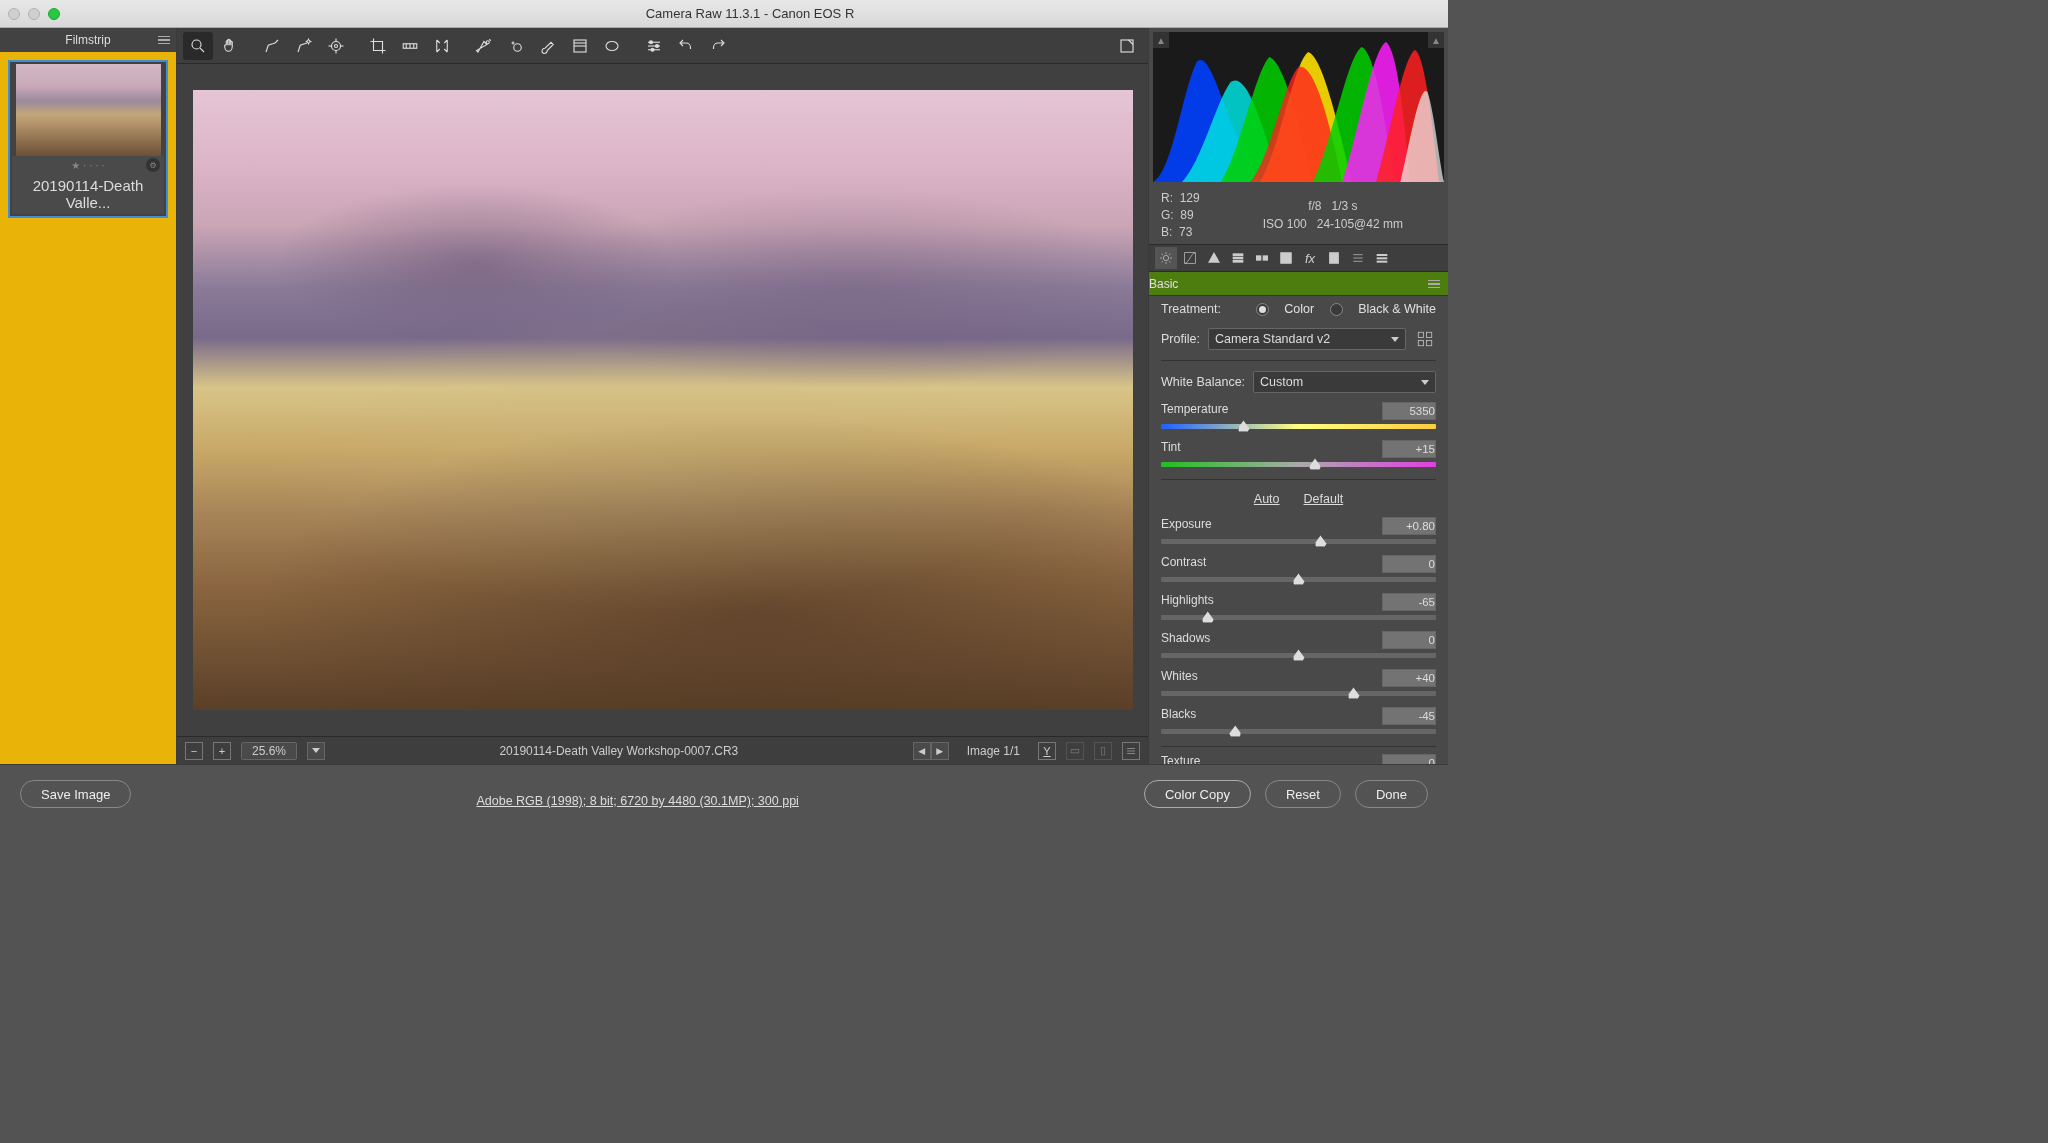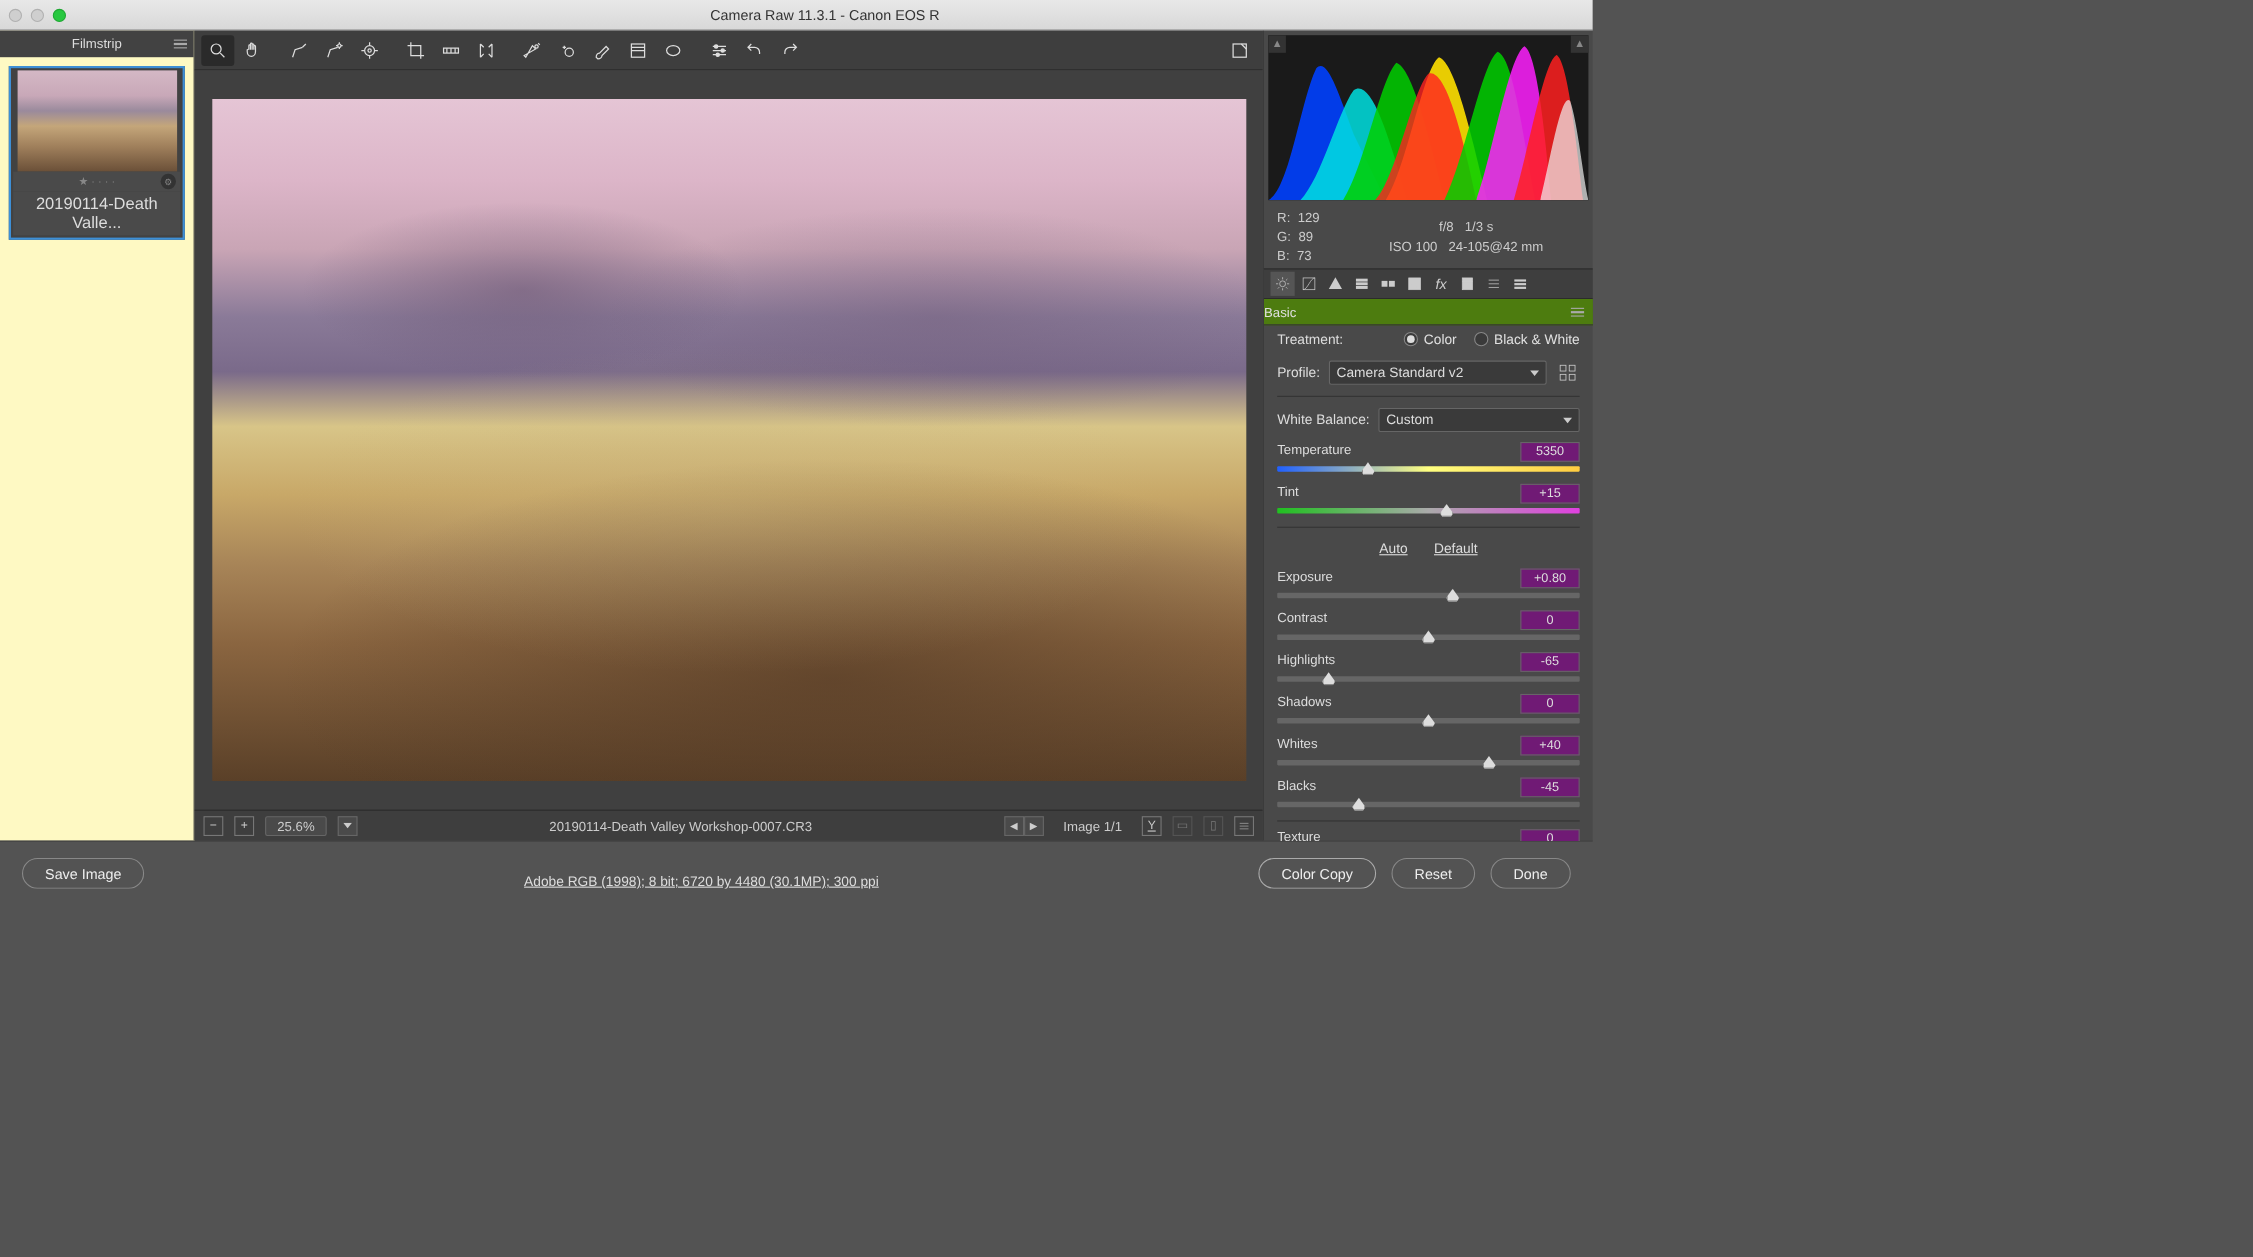--- a/index.html
+++ b/index.html
@@ -3,21 +3,21 @@
 <meta charset="utf-8">
 <style>
 * { margin:0; padding:0; box-sizing:border-box; font-family:-apple-system,"Helvetica Neue",Arial,sans-serif; }
 body { background:#535353; color:#e0e0e0; font-size:13px; width:1448px; height:808px; overflow:hidden; user-select:none; }
 .titlebar { height:28px; background:linear-gradient(#e8e8e8,#d8d8d8); display:flex; align-items:center; padding:0 8px; border-bottom:1px solid #aaa; }
 .traffic-lights { display:flex; gap:8px; }
 .tl { width:12px; height:12px; border-radius:50%; }
 .tl.close{background:#cfcfcf;border:1px solid #b0b0b0}.tl.min{background:#cfcfcf;border:1px solid #b0b0b0}.tl.max{background:#28c840;border:1px solid #1fa833}
 .title-text{flex:1;text-align:center;color:#333;font-size:13px}
 .workspace{display:flex;height:calc(100% - 28px - 44px);background:#535353}
-.filmstrip-panel{width:177px;background:#fef9c3;border-right:1px solid #3a3a3a;display:flex;flex-direction:column}
+.filmstrip-panel{width:177px;background:#eab308;border-right:1px solid #3a3a3a;display:flex;flex-direction:column}
 .panel-header{height:24px;background:#424242;display:flex;align-items:center;justify-content:center;font-size:12px;color:#ddd;position:relative}
 .panel-header .menu-icon{position:absolute;right:6px;cursor:pointer}
 .thumb-wrap{margin:8px;border:2px solid #3d8fd6;padding:2px;background:#424242;display:flex;flex-direction:column;align-items:center}
 .thumb-img{width:145px;height:92px;background:linear-gradient(180deg,#d4b8c5 0%,#c8a8b8 25%,#9a8a9c 40%,#c4a67a 55%,#a0805c 75%,#6b5038 100%);position:relative}
 .thumb-rating{height:18px;display:flex;align-items:center;justify-content:center;gap:4px;color:#888;font-size:10px;width:100%;background:#4a4a4a;position:relative}
 .thumb-rating .settings-badge{position:absolute;right:4px;width:14px;height:14px;border-radius:50%;background:#333;display:flex;align-items:center;justify-content:center;font-size:8px}
 .thumb-label{font-size:15px;color:#ddd;padding:3px 0;text-align:center;width:100%;background:#4a4a4a}
 .center-col{flex:1;display:flex;flex-direction:column;min-width:0}
 .toolbar{height:36px;background:#3e3e3e;display:flex;align-items:center;padding:0 6px;gap:2px;border-bottom:1px solid #2a2a2a}
 .tool{width:30px;height:28px;display:flex;align-items:center;justify-content:center;color:#ddd;cursor:pointer;border-radius:3px}
@@ -50,29 +50,29 @@
 .tab-strip{height:28px;background:#3e3e3e;display:flex;align-items:center;padding:0 6px;gap:2px;border-top:1px solid #2a2a2a;border-bottom:1px solid #2a2a2a}
 .ptab{width:22px;height:22px;display:flex;align-items:center;justify-content:center;cursor:pointer;color:#ccc}
 .ptab.active{background:#555}
 .ptab svg{width:16px;height:16px;fill:#ccc}
 .basic-panel{flex:1;overflow-y:auto;padding:0}
 .basic-header{height:24px;background:#4d7c0f;display:flex;align-items:center;justify-content:flex-start;font-size:12px;position:relative;border-bottom:1px solid #333}
 .basic-header .menu-icon{position:absolute;right:8px}
 .row{display:flex;align-items:center;padding:6px 12px;gap:8px;font-size:12.5px}
 .row-label{flex:0 0 auto;color:#ddd}
 .radio-group{display:flex;gap:16px;margin-left:auto}
-.radio{display:flex;align-items:flex-start;gap:5px;cursor:pointer}
+.radio{display:flex;align-items:flex-end;gap:15px;cursor:pointer}
 .radio-dot{width:13px;height:13px;border-radius:50%;border:1px solid #888;background:#3a3a3a;position:relative}
 .radio-dot.checked::after{content:"";position:absolute;inset:2px;border-radius:50%;background:#ddd}
 .select{flex:1;height:22px;background:#3a3a3a;border:1px solid #666;border-radius:2px;display:flex;align-items:center;padding:0 6px;cursor:pointer;position:relative;color:#ddd}
 .select::after{content:"";position:absolute;right:6px;border-left:4px solid transparent;border-right:4px solid transparent;border-top:5px solid #ccc}
 .grid-icon{width:22px;height:22px;cursor:pointer;color:#ccc;display:flex;align-items:center;justify-content:center}
 .slider-row{padding:3px 12px 8px}
 .slider-head{display:flex;justify-content:space-between;font-size:12px;color:#ddd;margin-bottom:4px}
-.slider-val{width:54px;height:18px;background:#701a75;border:1px solid #666;text-align:center;font-size:11.5px;line-height:17px;color:#ddd}
+.slider-val{width:54px;height:18px;background:#737373;border:1px solid #666;text-align:right;font-size:11.5px;line-height:17px;color:#ddd}
 .slider-track{height:5px;background:#666;position:relative;border-radius:1px;cursor:pointer}
 .slider-track.temp{background:linear-gradient(90deg,#2060ff,#ffff80,#ffcc40)}
 .slider-track.tint{background:linear-gradient(90deg,#20c020,#aaa,#e040e0)}
 .slider-thumb{position:absolute;top:-4px;width:12px;height:12px;background:#ddd;transform:translateX(-50%) rotate(45deg) ;border:1px solid #888;cursor:grab;clip-path:polygon(50% 0,100% 50%,50% 100%,0 50%)}
 .slider-thumb{border-radius:0;transform:translateX(-50%)}
 .slider-thumb{clip-path:polygon(50% 0%,100% 70%,80% 100%,20% 100%,0% 70%)}
 .hr{height:1px;background:#333;margin:4px 12px}
 .links-row{display:flex;justify-content:center;gap:24px;padding:8px 0;font-size:12.5px}
 .link{color:#ddd;text-decoration:underline;cursor:pointer}
 .bottombar{height:44px;background:#535353;display:flex;align-items:flex-end;padding:0 20px;gap:14px;border-top:1px solid #3a3a3a}

